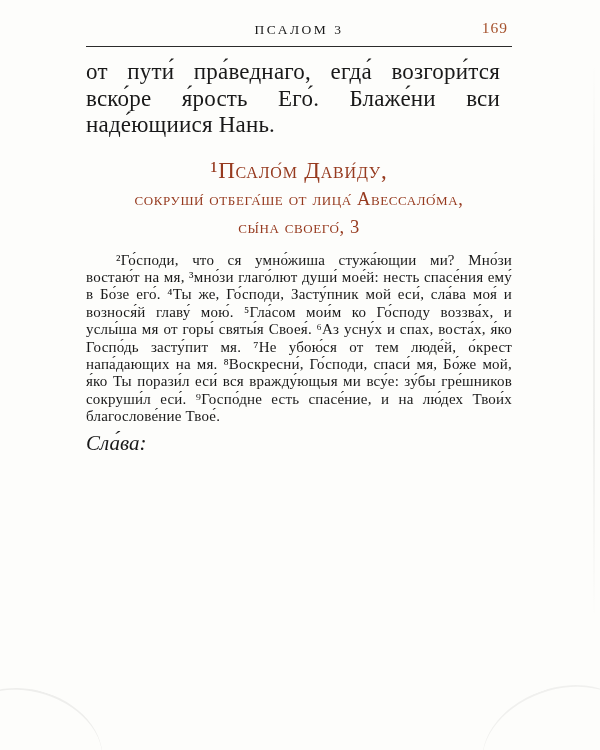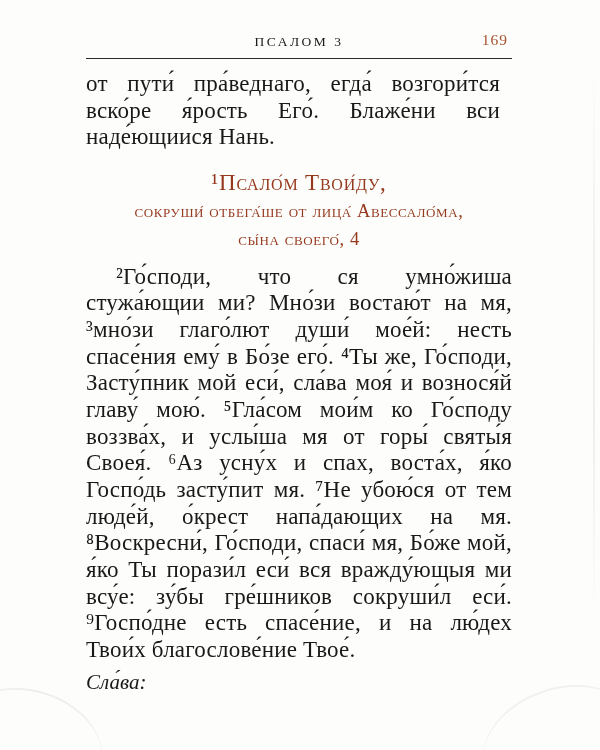--- a/index.html
+++ b/index.html
@@ -5,21 +5,21 @@
   html, body {
     margin: 0;
     padding: 0;
     background: #ffffff;
   }
   .page {
     position: relative;
     width: 600px;
     height: 750px;
     box-sizing: border-box;
-    padding: 32px 88px 0 86px;
+    padding: 20px 88px 0 86px;
     background: var(--paper, #fdfdfb);
     color: var(--text, #191919);
     font-family: "Liberation Serif", "DejaVu Serif", serif;
     overflow: hidden;
   }
 
   
   .running-head {
     position: relative;
     text-align: center;
@@ -66,21 +66,21 @@
   }
   .heading-line2,
   .heading-line3 {
     font-size: 18.5px;
     line-height: 1.5;
     letter-spacing: 0.6px;
   }
 
   .psalm-text {
     margin: 10px 0 0 0;
-    font-size: 23px;
+    font-size: 15px;
     line-height: 1.16;
     text-align: justify;
     text-indent: 30px;
     letter-spacing: 0.2px;
   }
 
   .slava {
     margin: 6px 0 0 0;
     text-align: left;
     font-size: 21px;
@@ -133,23 +133,23 @@
     <span class="running-title">ПСАЛОМ 3</span>
     <span class="page-number">169</span>
   </header>
   <hr class="head-rule">
 
   <main>
 
     <p class="continuation">от пути́ пра́веднаго, егда́ возгори́тся вско́ре я́рость Его́. Блаже́ни вси наде́ющиися Нань.</p>
 
     <div class="psalm-heading">
-      <div class="heading-line1">¹Псало́м Твои́ду,</div>
+      <div class="heading-line1">¹Псало́м Дави́ду,</div>
       <div class="heading-line2">сокруши́ отбега́ше от лица́ Авессало́ма,</div>
-      <div class="heading-line3">сы́на своего́, 4</div>
+      <div class="heading-line3">сы́на своего́, 3</div>
     </div>
 
     <p class="psalm-text">²Го́споди, что ся умно́жиша стужа́ющии ми? Мно́зи востаю́т на мя, ³мно́зи глаго́лют души́ мое́й: несть спасе́ния ему́ в Бо́зе его́. ⁴Ты же, Го́споди, Засту́пник мой еси́, сла́ва моя́ и вознося́й главу́ мою́. ⁵Гла́сом мои́м ко Го́споду воззва́х, и услы́ша мя от горы́ святы́я Своея́. ⁶Аз усну́х и спах, воста́х, я́ко Госпо́дь засту́пит мя. ⁷Не убою́ся от тем люде́й, о́крест напа́дающих на мя. ⁸Воскресни́, Го́споди, спаси́ мя, Бо́же мой, я́ко Ты порази́л еси́ вся вражду́ющыя ми всу́е: зу́бы гре́шников сокруши́л еси́. ⁹Госпо́дне есть спасе́ние, и на лю́дех Твои́х благослове́ние Твое́.</p>
 
     <p class="slava">Сла́ва:</p>
 
   </main>
 
   <div class="scan-edge-right"></div>
   <div class="scan-corner-left"></div>

